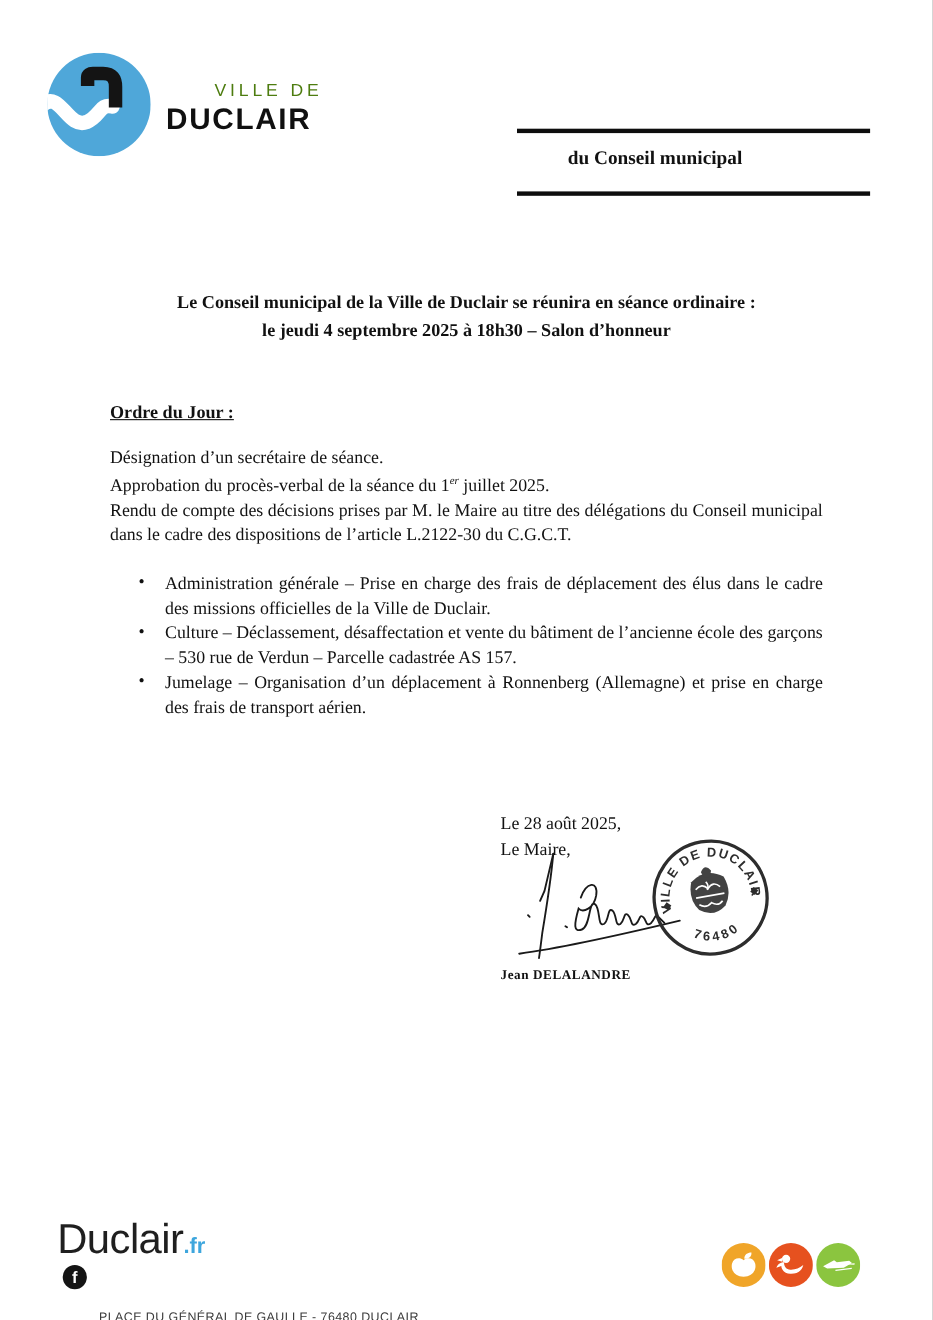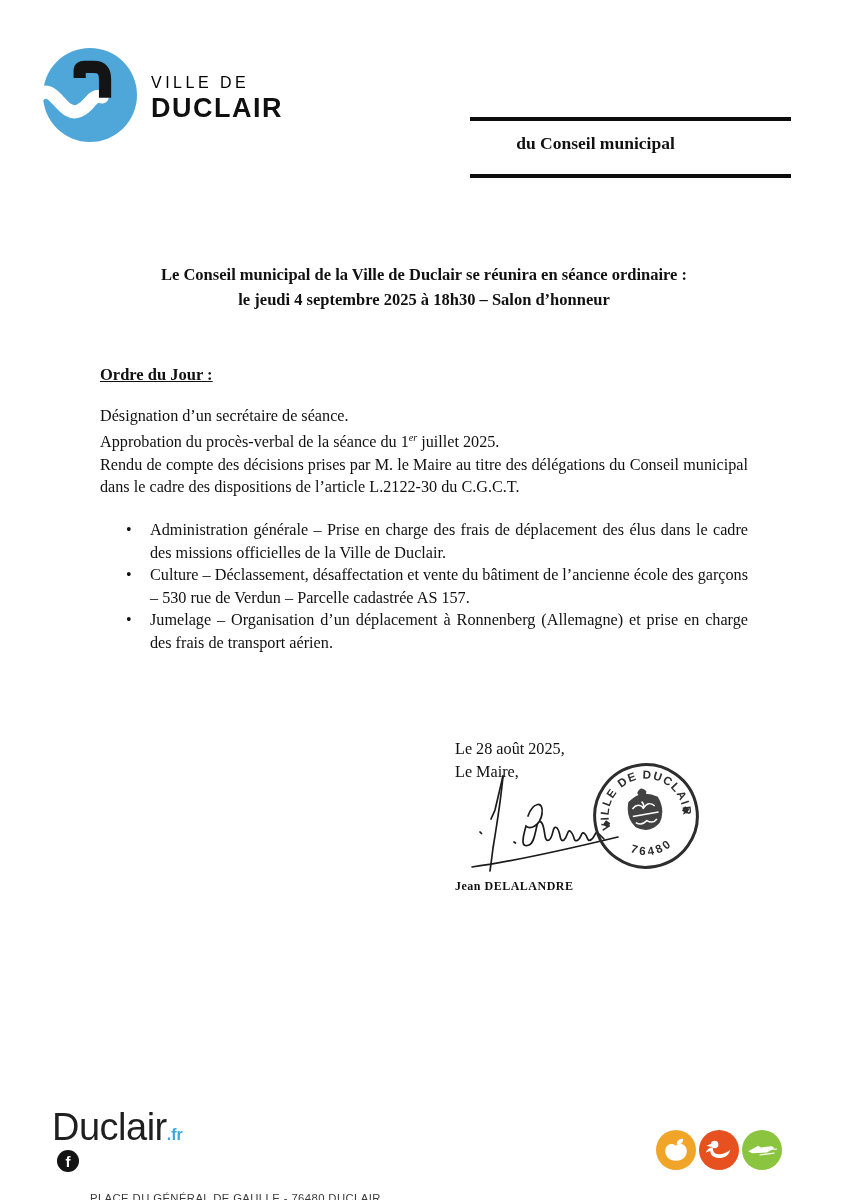--- a/index.html
+++ b/index.html
@@ -6,21 +6,21 @@
   .page{
     position:relative;width:848px;height:1200px;background:#ffffff;
     margin:0 auto;overflow:hidden;
     font-family:"Liberation Serif", serif;color:#111;
   }
   .abs{position:absolute;}
 
   
   .logo-wrap{left:43px;top:48px;display:flex;align-items:flex-start;}
   .logo-text{margin-left:14px;margin-top:26px;font-family:"Liberation Sans",sans-serif;}
-  .logo-line1{font-size:16px;letter-spacing:3.5px;color:#000000;}
+  .logo-line1{font-size:16px;letter-spacing:3.5px;color:#4d7c0f;margin-left:44px;}
   .logo-line2{font-size:27px;font-weight:bold;letter-spacing:1.5px;color:#101010;margin-top:1px;}
 
   .title-block{
     left:470px;top:117px;width:321px;
     border-top:4px solid #0d0d0d;border-bottom:4px solid #0d0d0d;
     padding:10px 70px 18px 0;box-sizing:border-box;
   }
   .title-block .tline{font-size:17.5px;font-weight:bold;text-align:center;line-height:25px;}
 
   
@@ -38,21 +38,21 @@
 
   
   .closing{left:455px;top:738px;font-size:16.2px;line-height:23px;}
   .signer{left:455px;top:879px;font-size:12px;font-weight:bold;letter-spacing:0.5px;}
   .sig-svg{left:450px;top:766px;}
   .stamp-svg{left:590px;top:760px;transform:rotate(-10deg);}
 
   
   .foot-logo{left:52px;top:1106px;font-family:"Liberation Sans",sans-serif;}
   .foot-site{font-size:38px;font-weight:300;letter-spacing:-0.5px;color:#1f1f1f;}
-  .foot-tld{font-size:16px;font-weight:bold;color:#3EA6DD;}
+  .foot-tld{font-size:20px;font-weight:bold;color:#3EA6DD;}
   .fb{left:57px;top:1150px;width:22px;height:22px;border-radius:50%;background:#141414;
       color:#fff;font-family:"Liberation Sans",sans-serif;font-weight:bold;font-size:15px;
       display:flex;align-items:center;justify-content:center;}
   .foot-addr{left:90px;top:1152px;font-family:"Liberation Sans",sans-serif;font-size:11.3px;
              line-height:11.5px;color:#3a3a3a;letter-spacing:0.4px;margin-top:41px;}
   .foot-addr b{color:#222;}
   .eco-icons{left:656px;top:1130px;display:flex;gap:3px;}
 </style>
 </head>
 <body>

